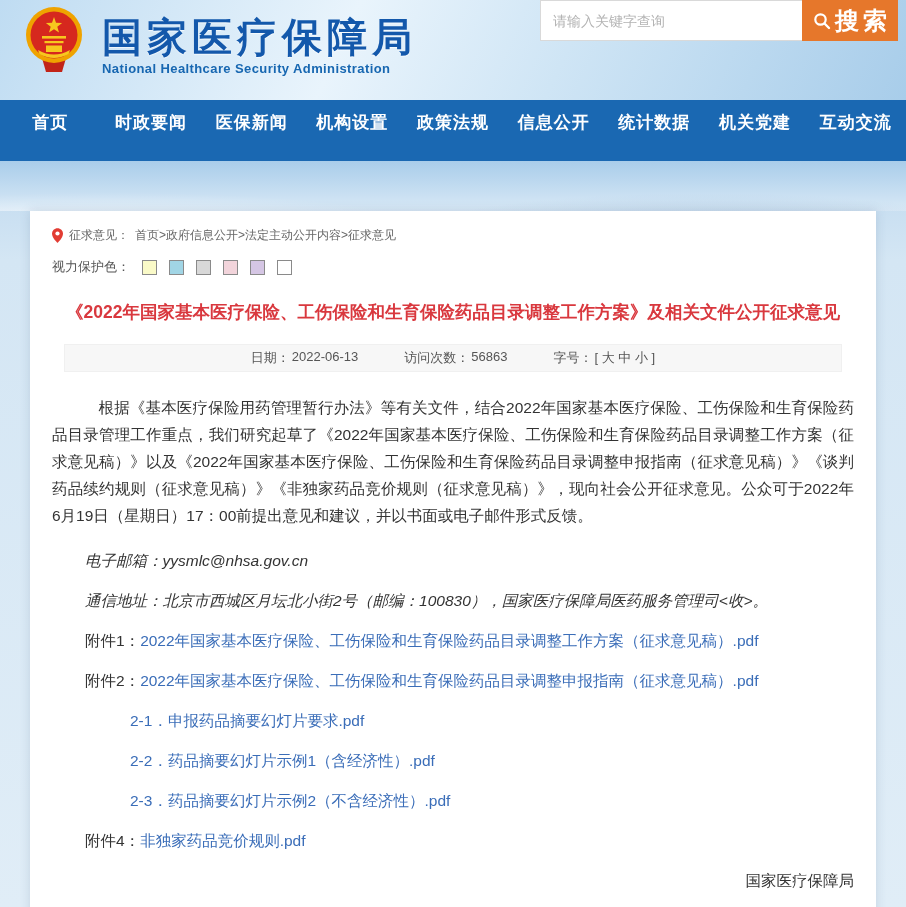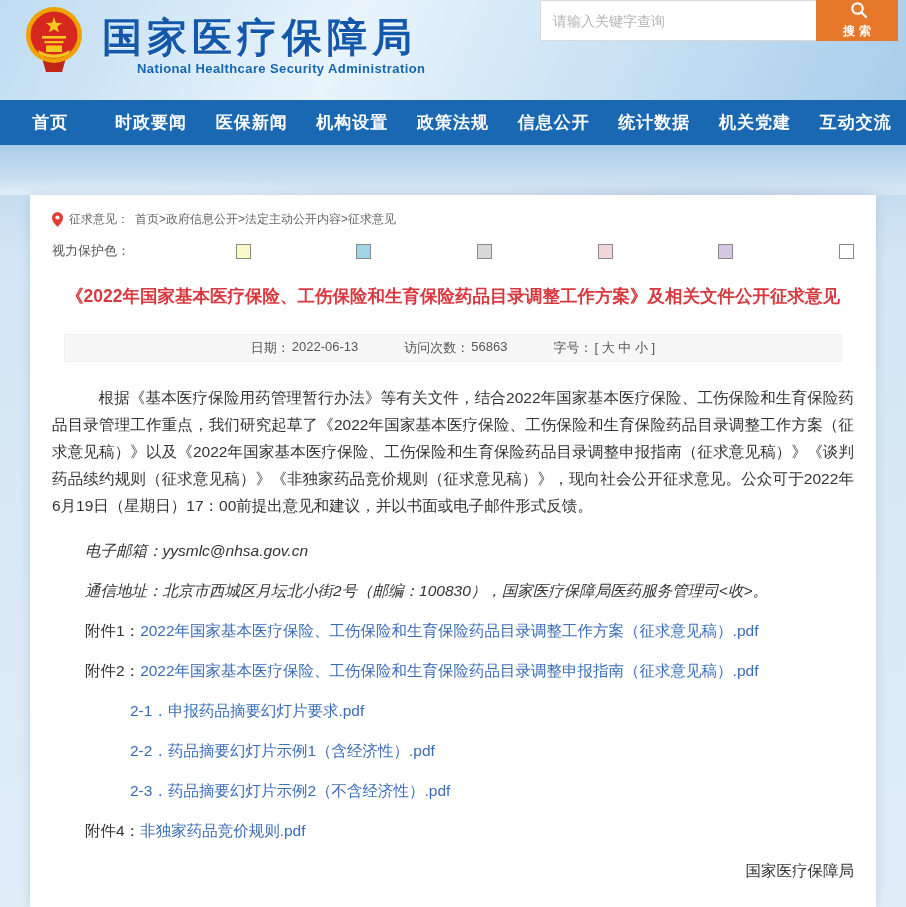--- a/index.html
+++ b/index.html
@@ -8,58 +8,58 @@
   body { background:linear-gradient(180deg,#9cc2e2 0px,#bcd7ee 150px,#d4e6f4 260px,#e0edf7 100%); }
 
   
   .banner { position:relative; height:100px;
     background:linear-gradient(115deg,#bfdcf2 0%,#e9f4fc 38%,#cfe5f5 62%,#a8cdea 100%); }
   .logo-block { position:absolute; left:22px; top:6px; display:flex; align-items:flex-start; cursor:pointer; }
   .emblem { width:64px; height:70px; }
   .titles { margin:8px 0 0 16px; }
   .site-cn { font-size:40px; font-weight:bold; color:#1358ab; letter-spacing:5px;
     text-shadow:0 1px 1px rgba(255,255,255,.7); line-height:46px; white-space:nowrap; }
-  .site-en { font-size:13px; font-weight:bold; color:#1767b1; letter-spacing:.4px; margin-top:1px;margin-left:35px; }
+  .site-en { font-size:13px; font-weight:bold; color:#1767b1; letter-spacing:.4px; margin-top:1px; }
 
   .search-wrap { position:absolute; left:540px; top:0; width:358px; height:41px; display:flex; }
   .search-input { flex:1; border:1px solid #d9d9d9; border-right:none; outline:none;
     padding:0 12px; font-size:14px; color:#555; background:#fff; }
   .search-input::placeholder { color:#b3b3b3; }
-  .search-btn { width:82px; background:#e6772b; border:none; color:#fff; font-size:12px;
+  .search-btn { width:96px; background:#e6772b; border:none; color:#fff; font-size:24px;
     font-weight:bold; display:flex; align-items:center; justify-content:center; gap:4px;
-    cursor:pointer; letter-spacing:4px; padding-left:4px;flex-direction:column; }
+    cursor:pointer; letter-spacing:4px; padding-left:4px; }
 
   
-  .nav { height:45px; background:#1a68b2; display:flex; }
+  .nav { height:61px; background:#1a68b2; display:flex; }
   .nav-item { flex:1; text-align:center; line-height:45px; color:#fff; font-size:17px;
     font-weight:bold; letter-spacing:1px; cursor:pointer; white-space:nowrap; }
 
   
   .hero { height:50px;
     background:
       radial-gradient(ellipse 60% 120% at 12% 135%, rgba(255,255,255,.6), transparent 60%),
       radial-gradient(ellipse 55% 130% at 78% 140%, rgba(150,180,210,.45), transparent 58%),
       linear-gradient(180deg,#a9cdea,#d9e9f6); }
 
   
   .card { width:846px; margin:0 auto; background:#fff; min-height:712px;
     box-shadow:0 0 10px rgba(60,90,130,.18); padding:0 22px 10px; }
 
   .breadcrumb { display:flex; align-items:center; gap:6px; padding-top:16px;
     font-size:12px; color:#666; }
   .crumb-path { cursor:pointer; }
 
-  .eye-row { display:flex; justify-content:space-between; align-items:center; gap:12px;
+  .eye-row { display:flex; justify-content:flex-start; align-items:center; gap:12px;
     margin-top:14px; font-size:13px; color:#555; }
   .swatch { width:15px; height:15px; border:1px solid #8a8a8a; cursor:pointer; }
 
   .art-title { margin:24px 13px 0; text-align:center; font-size:17.5px; font-weight:bold;
     color:#d9383e; line-height:24px; }
 
-  .meta-bar { margin:26px 12px 0; background:#f7f7f7; border:1px solid #f0f0f0;
+  .meta-bar { margin:20px 12px 0; background:#f7f7f7; border:1px solid #f0f0f0;
     height:28px; display:flex; align-items:center; justify-content:center; gap:46px;
     font-size:13px; color:#555; }
   .meta-item { display:flex; gap:2px; }
   .font-sizes { cursor:pointer; }
 
   .article { margin-top:22px; font-size:15.5px; color:#333; line-height:27px; }
   .article p.body { text-indent:3em; text-align:justify; margin:0 0 18px; }
   .line { margin:0 0 13px 33px;font-style:italic; }
   .att-line { margin:4px 0 13px 33px; white-space:nowrap; }
   .att-line.sub { margin-left:78px; }

